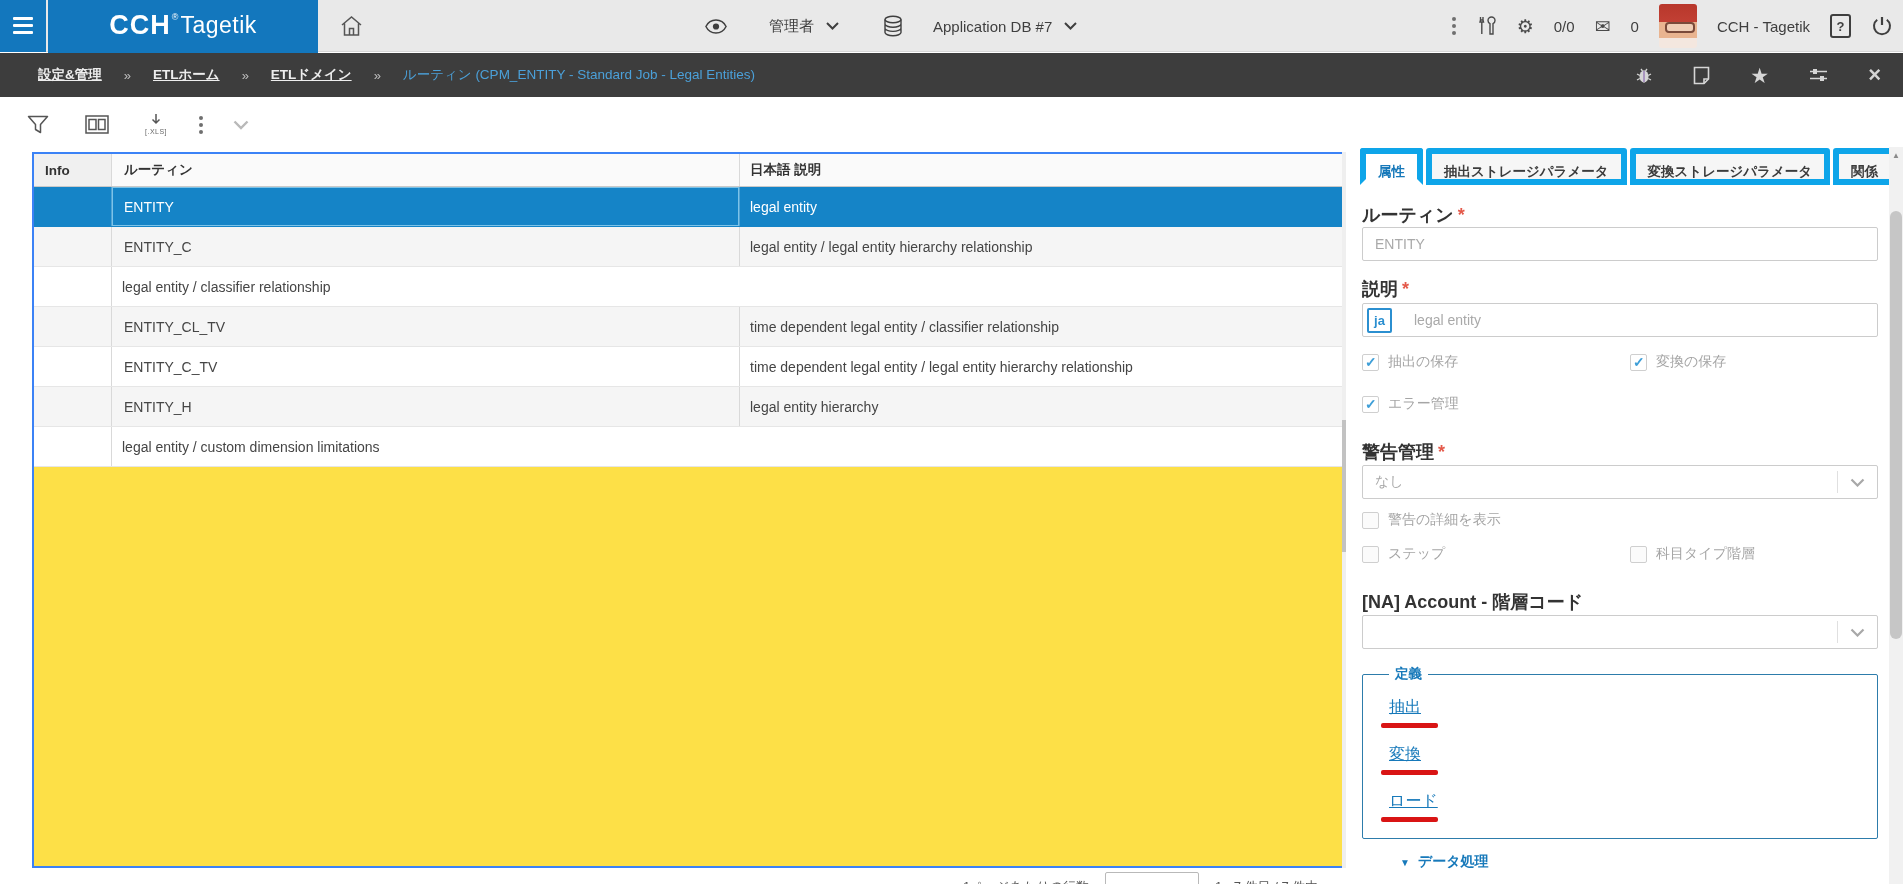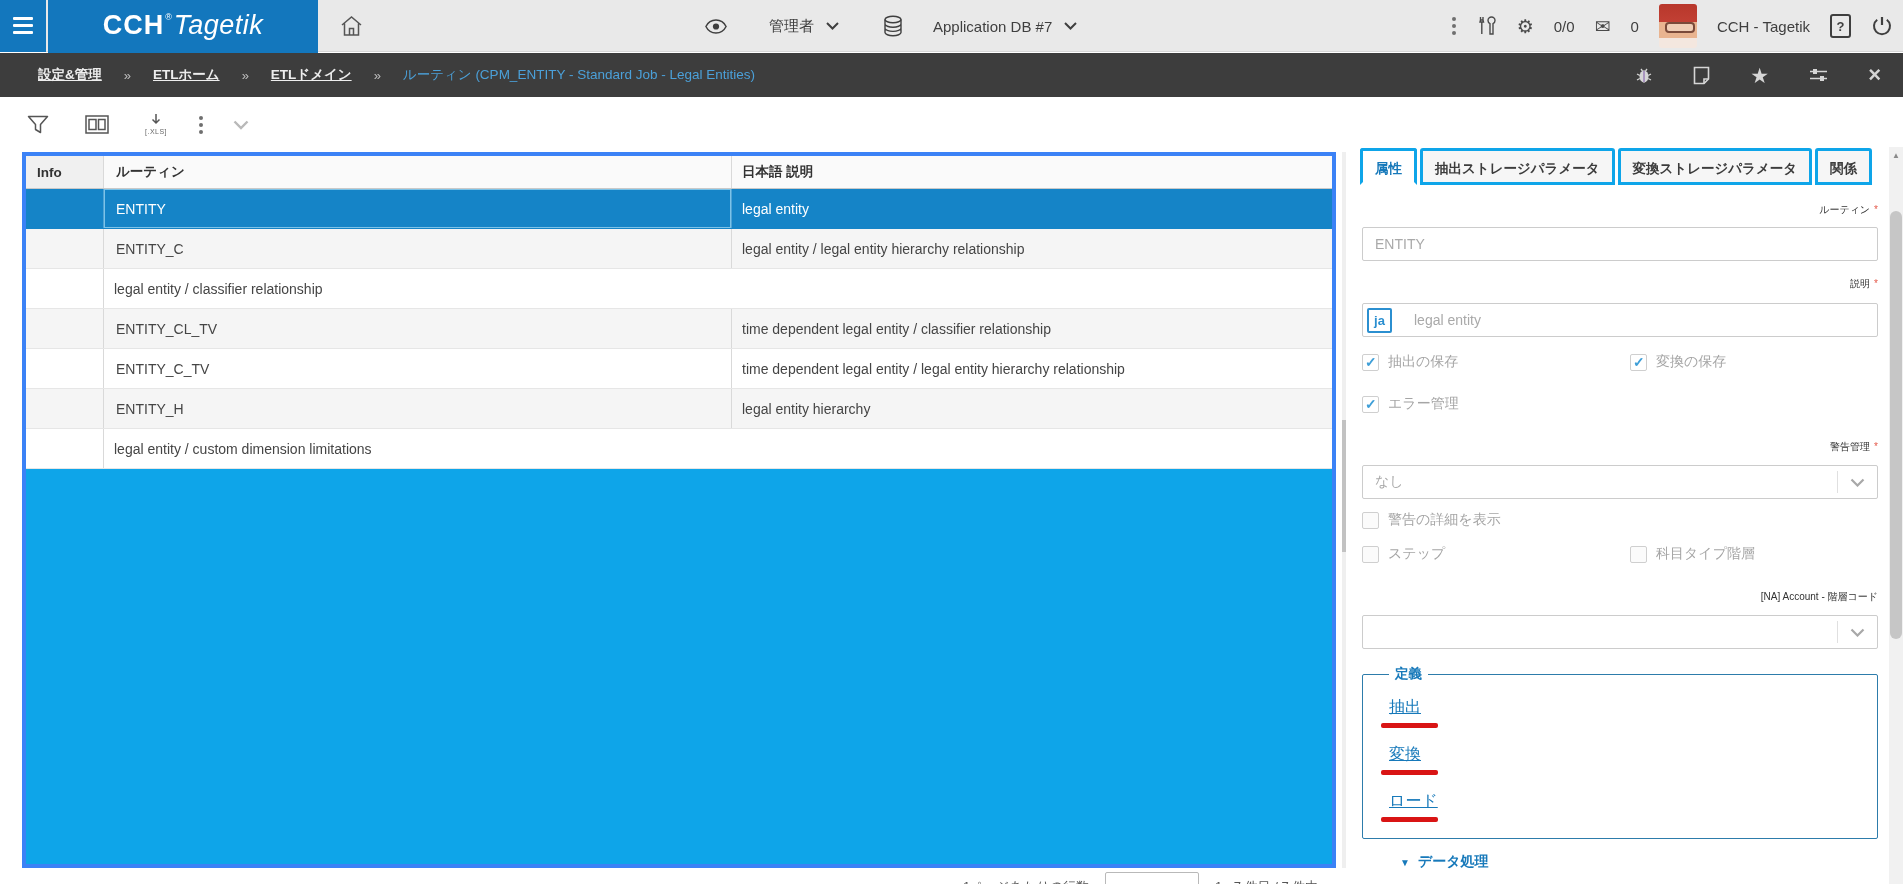--- a/index.html
+++ b/index.html
@@ -9,21 +9,21 @@
   
   .topbar { position:absolute; left:0; top:0; width:1903px; height:52px;
     background:#e9e9e9; border-bottom:1px solid #d6d6d6; display:flex; align-items:center; }
   .burger { width:46px; height:52px; background:#1377bd; display:flex; flex-direction:column;
     justify-content:center; align-items:center; gap:4px; cursor:pointer; }
   .burger i { width:20px; height:3px; background:#fff; border-radius:1px; display:block; }
   .logo { width:270px; height:68px; background:#1377bd; margin-left:2px; color:#fff;
     display:flex; align-items:center; justify-content:center; }
   .logo .cch { font-size:27px; font-weight:bold; letter-spacing:1px; }
   .logo .reg { font-size:9px; vertical-align:top; position:relative; top:-9px; margin:0 2px 0 1px; }
-  .logo .tg  { font-size:27px; font-style:italic; font-weight:500; letter-spacing:0.5px; }
+  .logo .tg  { font-size:23px; font-weight:500; letter-spacing:0.5px; }
   .home-ic { margin-left:22px; cursor:pointer; }
   .tb-mid { position:absolute; left:705px; top:0; height:52px; display:flex; align-items:center; gap:12px; }
   .tb-right { position:absolute; right:10px; top:0; height:52px; display:flex; align-items:center; gap:20px; }
   .tb-txt { font-size:15px; color:#3f3f3f; }
   .chev { display:inline-block; }
   .kebab { display:flex; flex-direction:column; gap:3px; cursor:pointer; padding:2px; }
   .kebab i { width:4px; height:4px; border-radius:50%; background:#6f6f6f; display:block; }
   .uni-ic { font-size:19px; color:#4a4a4a; cursor:pointer; line-height:1; }
   .avatar { width:38px; height:44px; border-radius:3px; cursor:pointer;
     background:linear-gradient(180deg,#b8372c 0%,#c24034 42%,#e9b490 42%,#e9b490 78%,#f4e7df 78%); 
@@ -45,47 +45,47 @@
   .red-underline-crumb { position:absolute; left:397px; top:101px; width:104px; height:5px;
     background:#e01515; border-radius:2px; }
 
   
   .gridbar { position:absolute; left:0; top:97px; width:1903px; height:55px; background:#fff;
     display:flex; align-items:center; padding-left:27px; gap:36px; }
   .gb-ic { cursor:pointer; display:flex; flex-direction:column; align-items:center; }
   .xls-lbl { font-size:7px; color:#666; margin-top:1px; letter-spacing:0.5px; }
 
   
-  .grid { position:absolute; left:22px; top:152px; width:1314px; height:716px;
-    border:4px solid #3b82f6; background:#0ea5e9; }
+  .grid { position:absolute; left:32px; top:152px; width:1314px; height:716px;
+    border:2px solid #3b82f6; background:#fde047; }
   .t-header { display:flex; height:33px; background:#fafafa; border-bottom:1px solid #c9c9c9;
     font-size:13.5px; font-weight:600; color:#333; }
   .t-header .c1 { background:#f0f0f0; }
   .c1 { width:78px; border-right:1px solid #d9d9d9; display:flex; align-items:center; padding-left:11px; }
   .c2 { width:628px; border-right:1px solid #d9d9d9; display:flex; align-items:center; padding-left:12px; }
   .c3 { flex:1; display:flex; align-items:center; padding-left:10px; }
   .t-row { display:flex; height:40px; border-bottom:1px solid #e6e6e6; font-size:14px; color:#454545;
     cursor:pointer; background:#fff; }
   .t-row.alt { background:#f5f5f5; }
   .t-row.selected { background:#1584c7; color:#fff; border-bottom-color:#1584c7; }
   .t-row.selected .c1, .t-row.selected .c2 { border-right-color:rgba(255,255,255,0.25); }
   .t-row.selected .c2 { box-shadow:inset 0 0 0 1px #7cc3e8; }
 
   
   .splitter { position:absolute; left:1342px; top:152px; width:4px; height:716px; background:#efefef; cursor:col-resize; }
   .splitter .handle { position:absolute; left:0; top:268px; width:4px; height:132px; background:#c2c2c2; }
 
   
   .panel { position:absolute; left:1352px; top:147px; width:536px; height:737px; background:#fff; }
   .tabs { display:flex; gap:3px; margin-left:8px; height:38px; align-items:flex-end; }
-  .tab { padding:0 12px; height:37px; line-height:35px; border:3px solid #0ea5e9; border-radius:3px 3px 0 0;
+  .tab { padding:0 12px; height:37px; line-height:35px; border:6px solid #0ea5e9; border-radius:3px 3px 0 0;
     background:#f6f6f6; font-size:13.5px; font-weight:600; color:#3c3c3c; cursor:pointer; white-space:nowrap; }
   .tab.active { background:#fff; color:#1779ba; border-bottom-color:#fff; }
   .panel-body { padding:18px 10px 0 10px; }
-  .flabel { font-size:10px; font-weight:400; color:#333; height:16px;text-align:right; }
+  .flabel { font-size:18px; font-weight:700; color:#333; height:16px; }
   .req { color:#e4594a; margin-left:4px; }
   .finput { margin-top:8px; height:34px; border:1px solid #ccc; border-radius:2px; background:#fff;
     display:flex; align-items:center; padding-left:12px; font-size:14px; color:#a9a9a9; }
   .finput.lang { padding-left:4px;gap:12px; }
   .ja-badge { width:25px; height:25px; border:2px solid #2b8fd0; border-radius:2px; color:#2b8fd0;
     font-size:13px; font-weight:bold; display:flex; align-items:center; justify-content:center; flex:none; }
   .lang-text { margin-left:10px; }
   .cb-row { display:flex; align-items:center; }
   .cb-item { display:flex; align-items:center; cursor:pointer; }
   .cb-item.colA { width:268px; }

